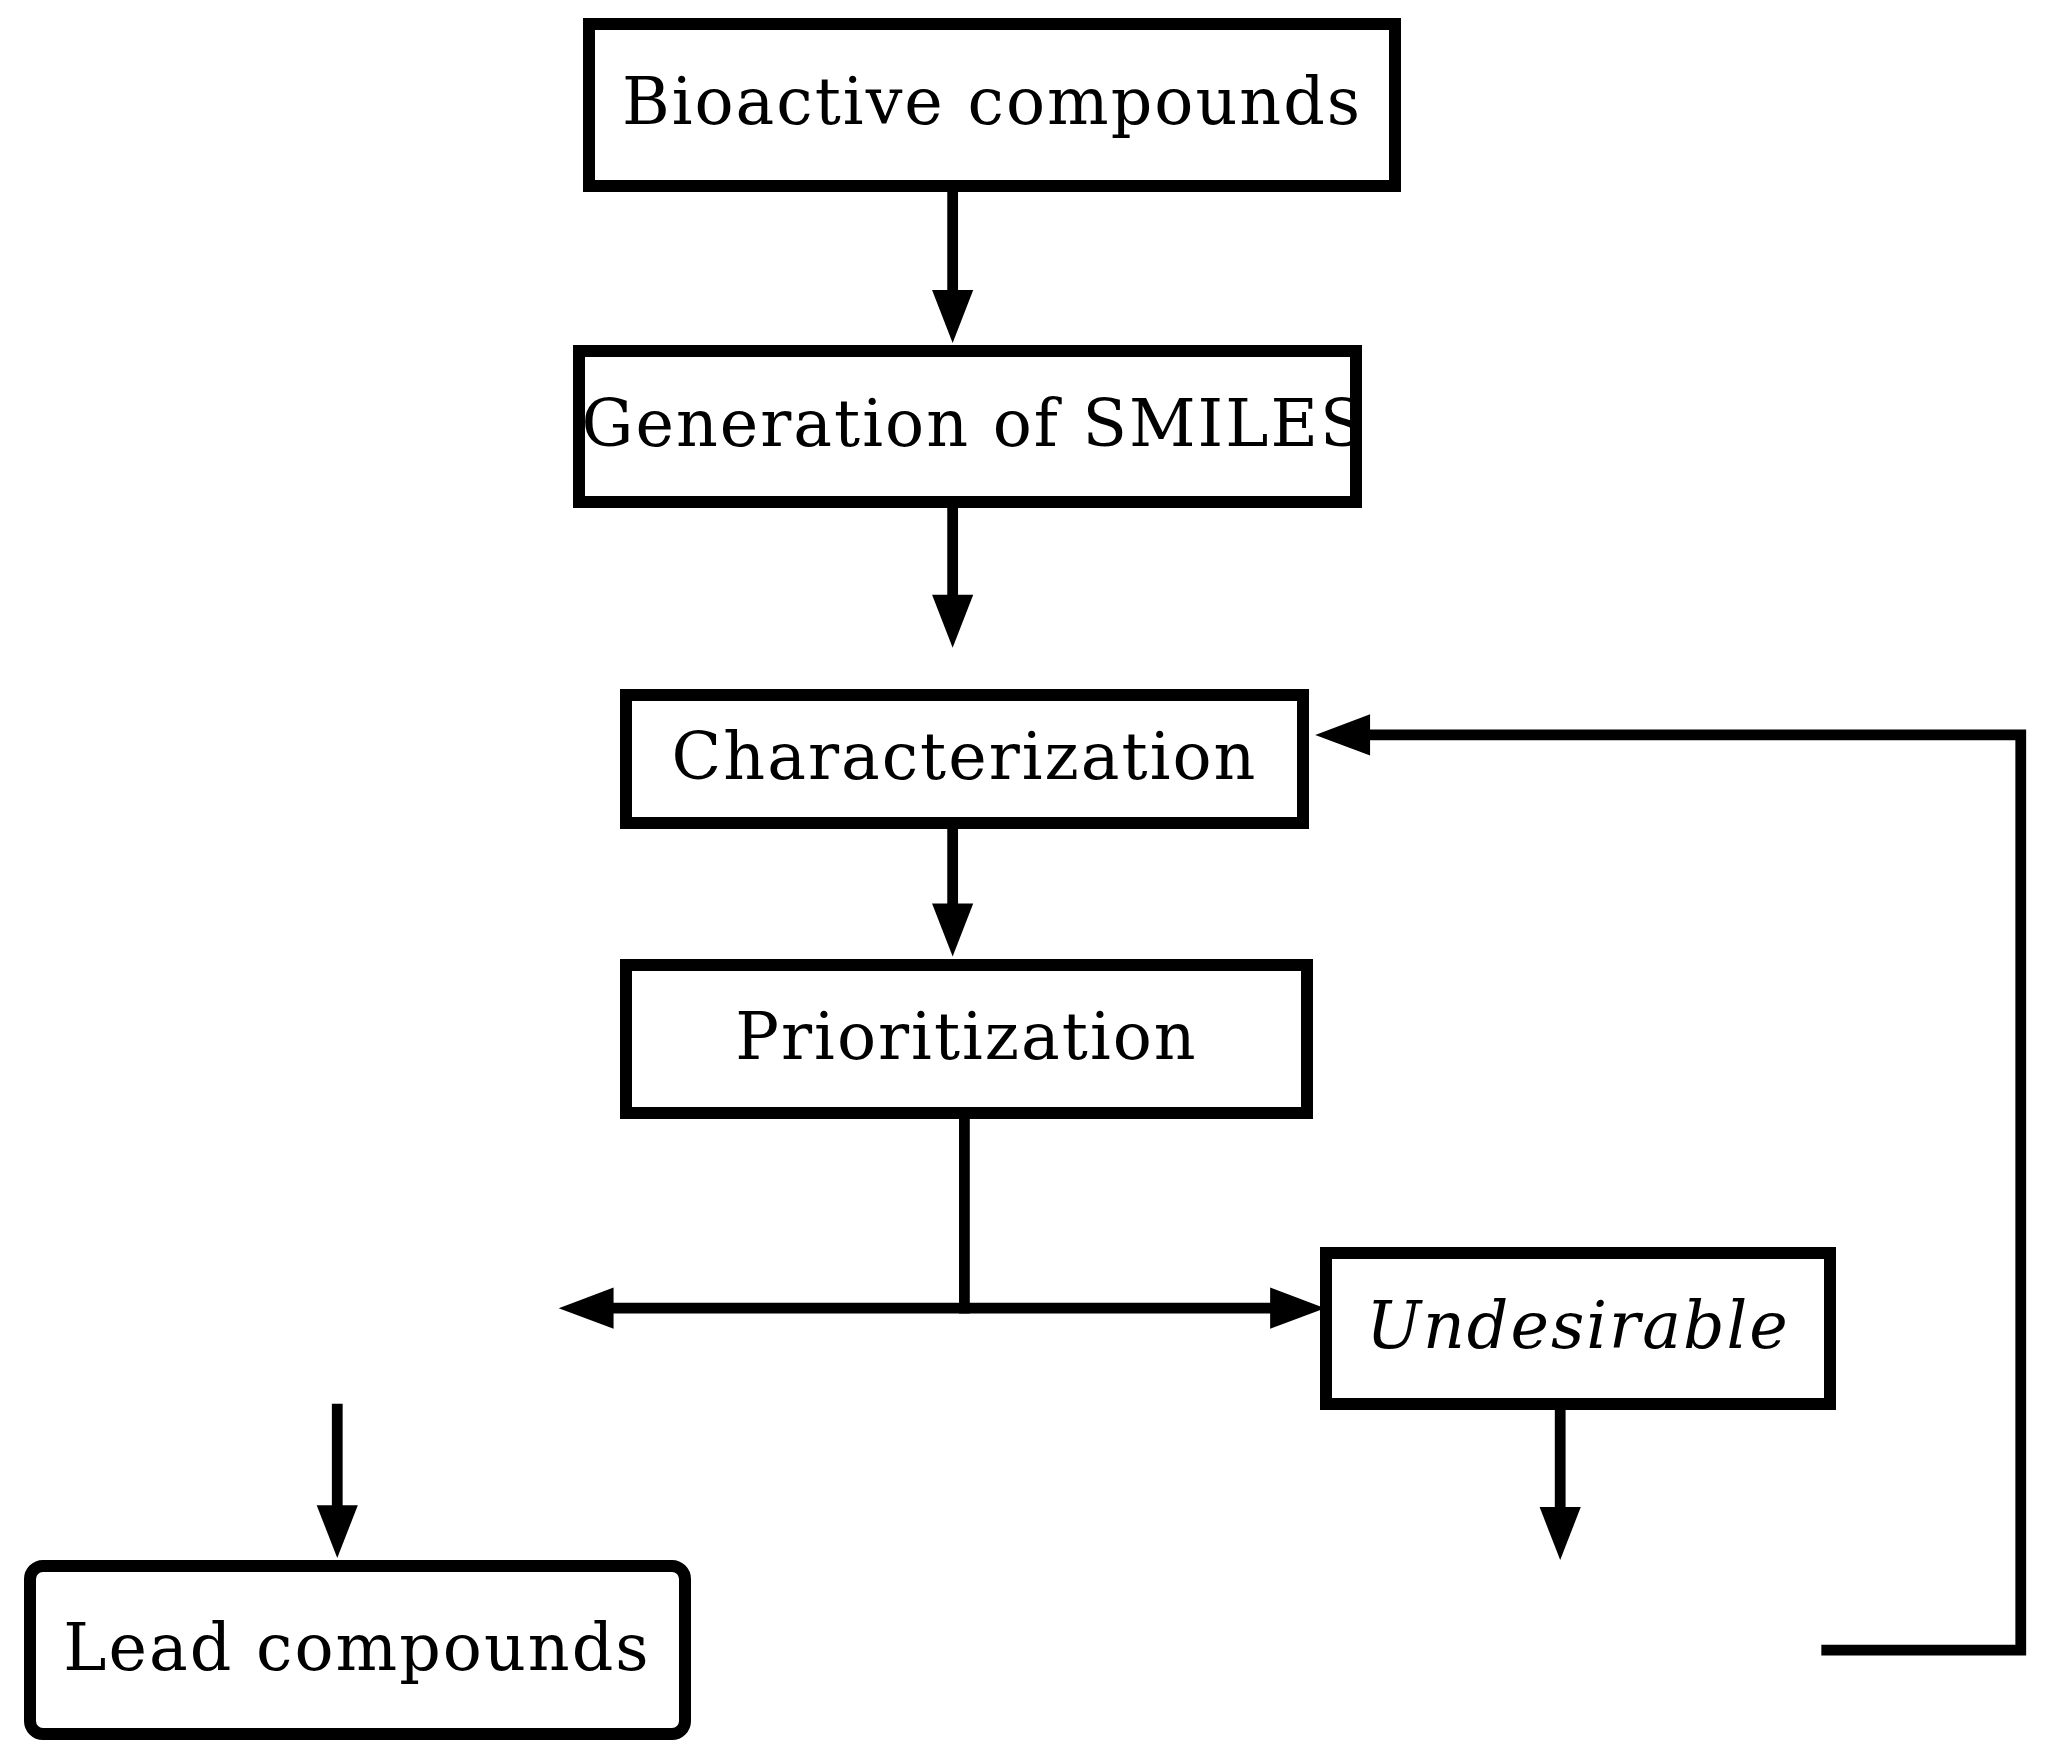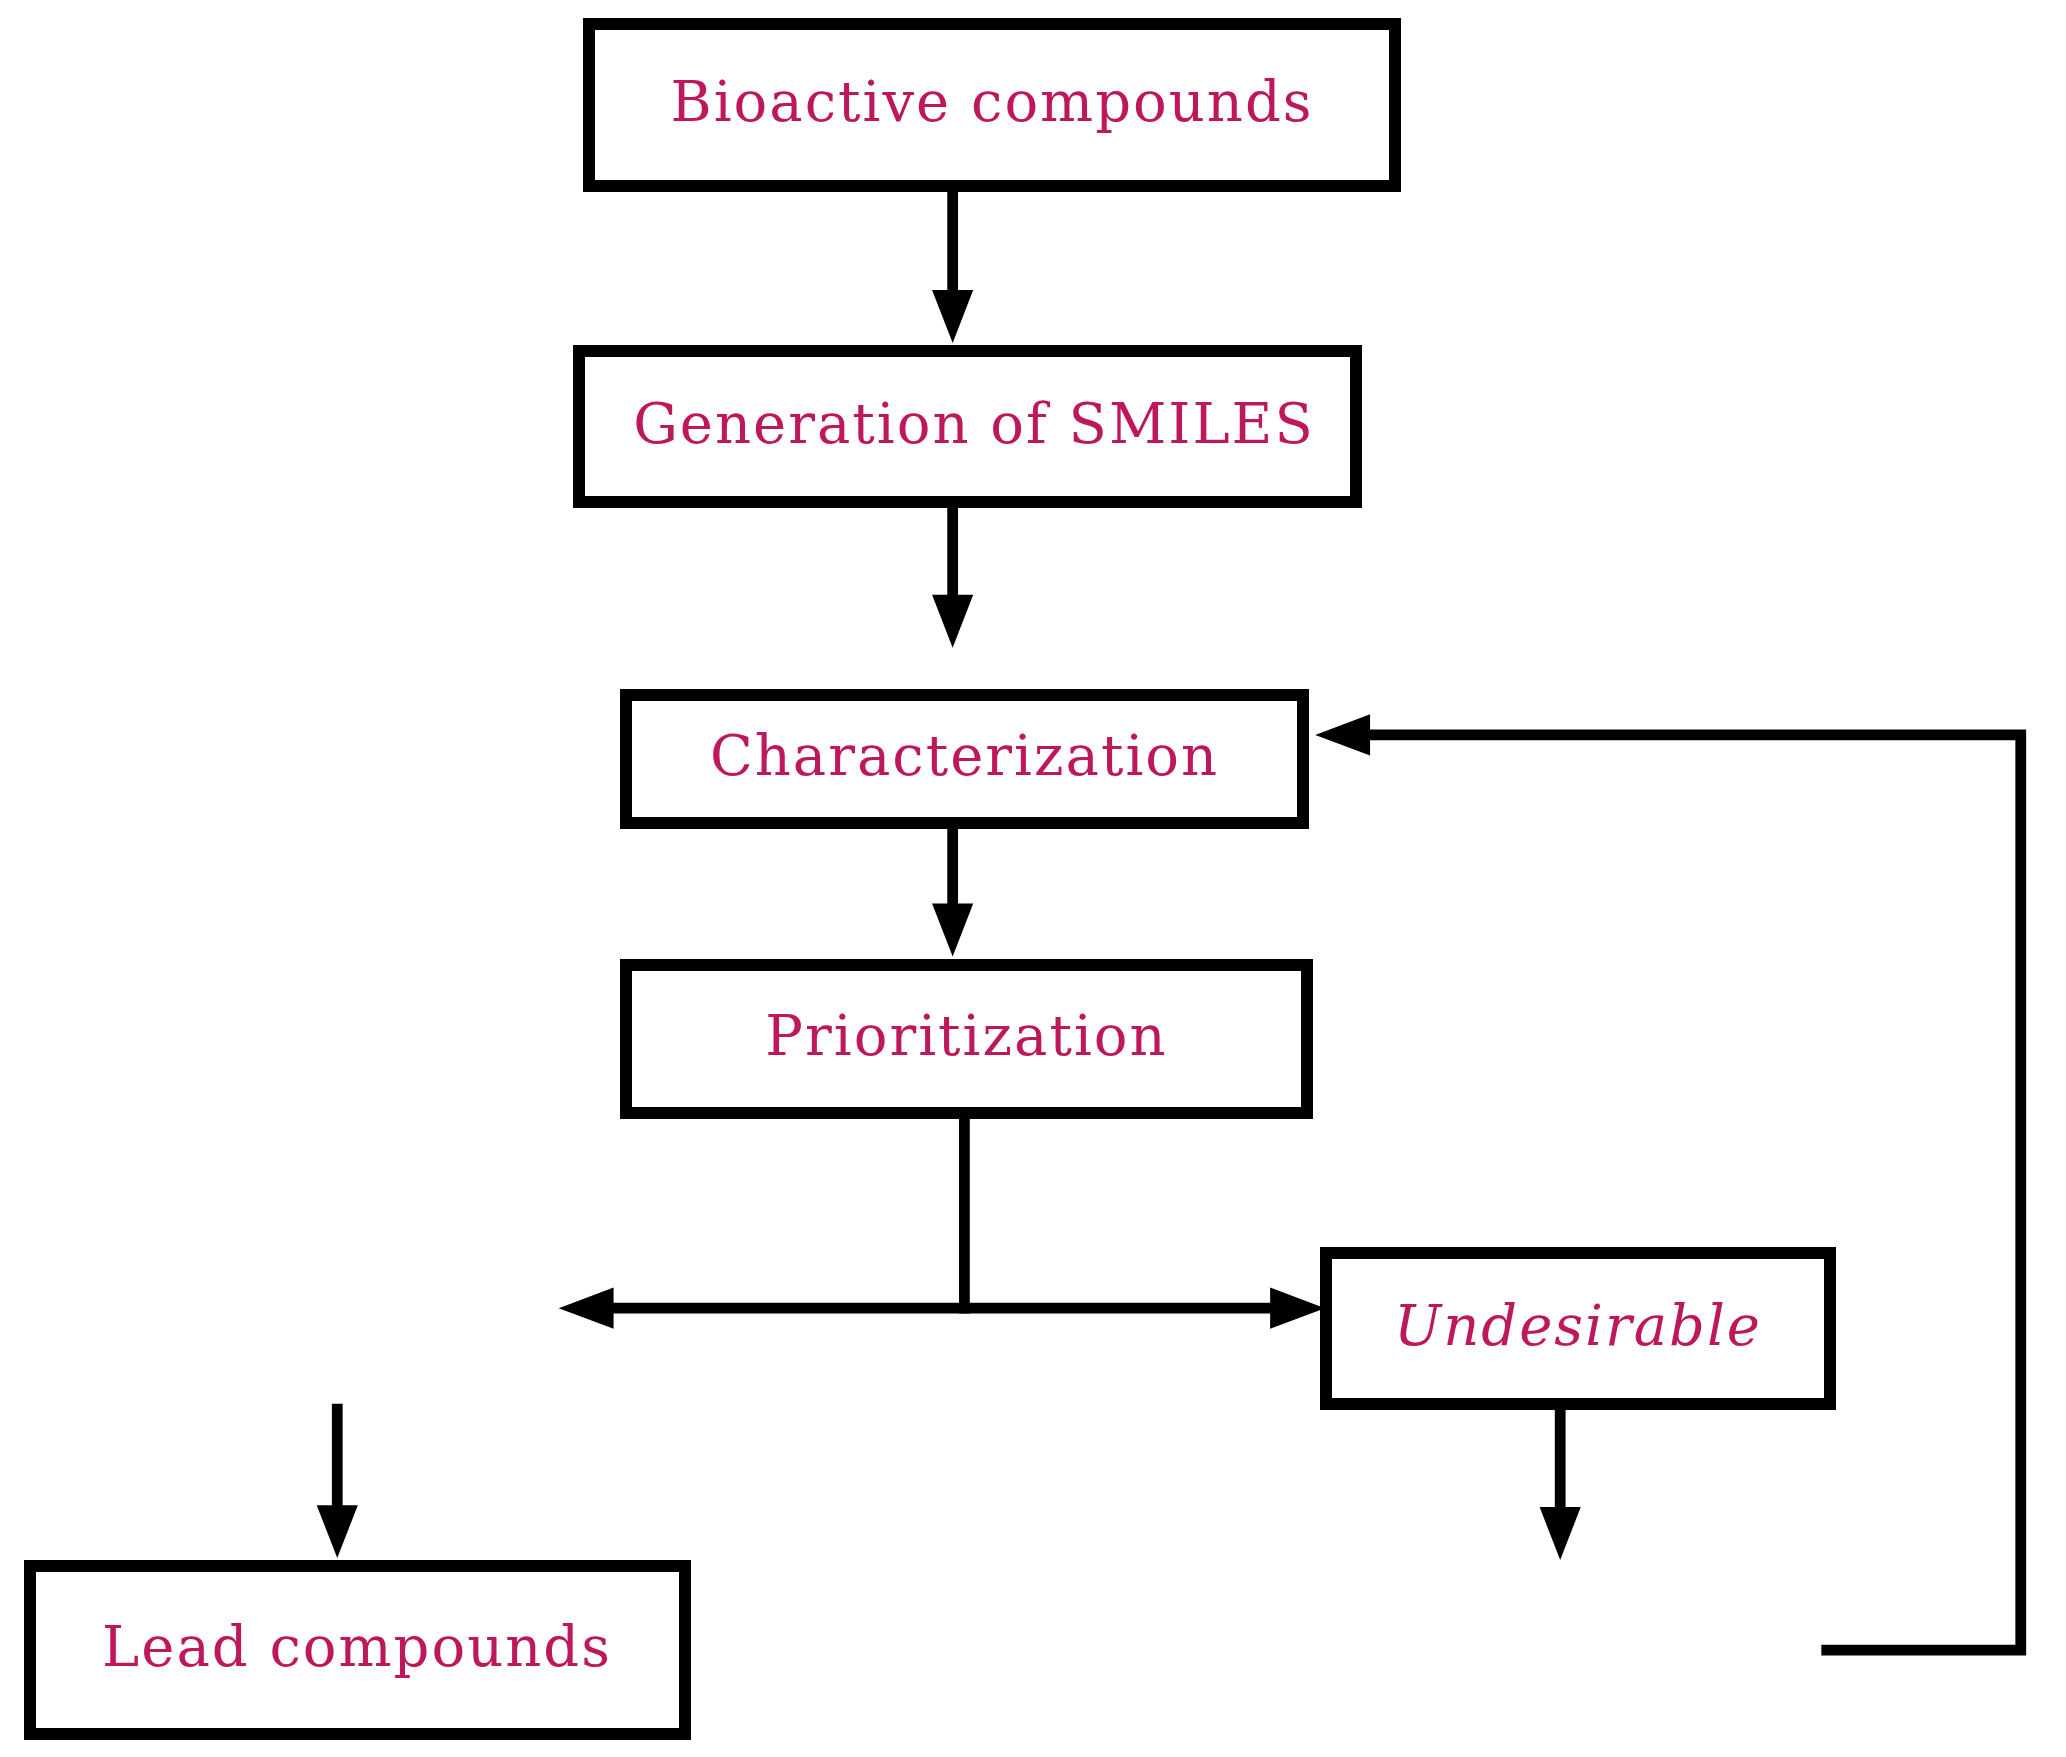--- a/index.html
+++ b/index.html
@@ -37,35 +37,35 @@
     position: absolute;
     box-sizing: border-box;
     border: 12.7px solid #000000;
     background: #ffffff;
     display: flex;
     align-items: center;
     justify-content: center;
     text-align: center;
   }
   .node-label {
-    font-size: 56px;
+    font-size: 65px;
     letter-spacing: 2px;
-    color: #be185d;
+    color: #000000;
     white-space: nowrap;
     line-height: 1;
     padding-bottom: 5.9px;
   }
   
   #node-bioactive        { left: 583px;  top: 17.6px;   width: 818px; height: 174px; }
   #node-smiles           { left: 573px;  top: 345px;  width: 789px; height: 163px; padding-left: 13px; }
   #node-characterization { left: 620px;  top: 650px;  width: 689px; height: 140px; margin-top: 39px; }
   #node-prioritization   { left: 620px;  top: 959px;  width: 693px; height: 160px; text-align: center; }
   #node-desirable        { left: 135px;  top: 1247px; width: 420px; height: 163px; }
   #node-undesirable      { left: 1320px; top: 1247px; width: 516px; height: 163px; font-style: italic; }
-  #node-lead             { left: 23.5px;   top: 1560px; width: 667px; height: 180px; }
+  #node-lead             { left: 23.5px;   top: 1560px; width: 667px; height: 180px; border-radius: 19px; }
   #node-optimization     { left: 1294px; top: 1562px; width: 533px; height: 173px; }
 </style>
 </head>
 <body>
 
 <div class="canvas">
 
   <svg class="edges" viewBox="0 0 2108 1793" xmlns="http://www.w3.org/2000/svg">
 
     <g>

